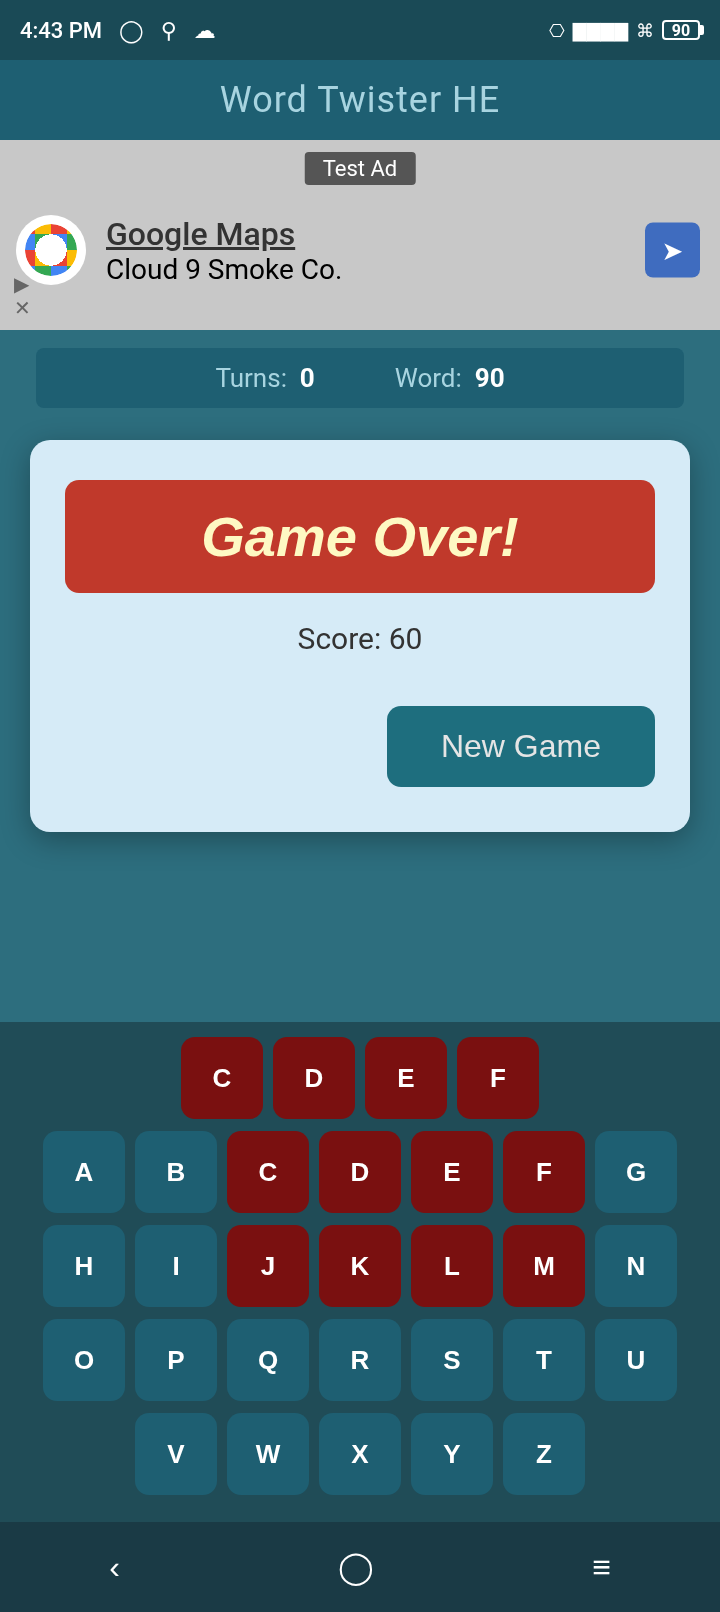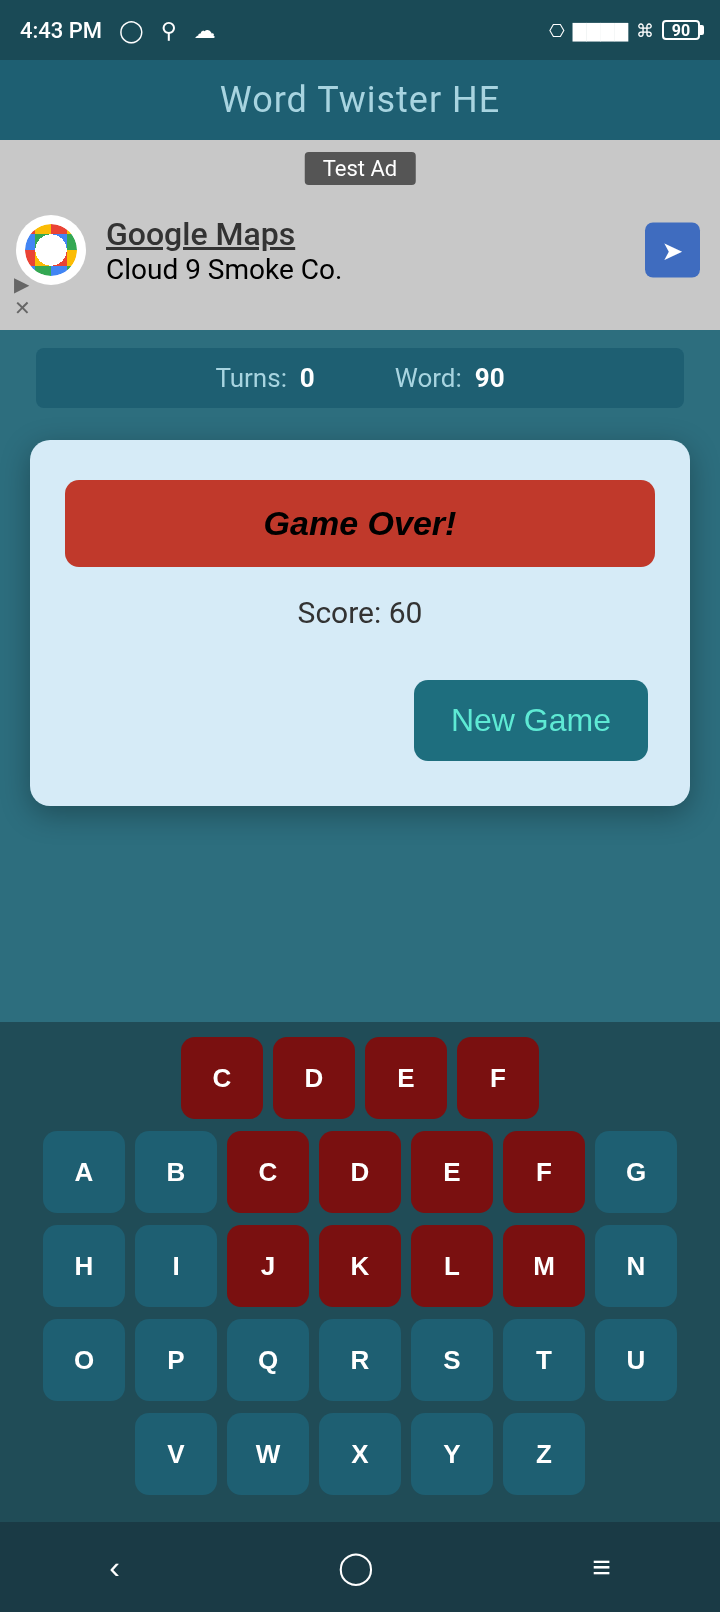--- a/index.html
+++ b/index.html
@@ -207,46 +207,46 @@
     .game-over-btn {
       width: 100%;
       background: #c0392b;
       border-radius: 14px;
       padding: 24px 0;
       text-align: center;
       border: none;
       cursor: pointer;
     }
     .game-over-text {
-      color: #000000;
-      font-size: 34px;
+      color: #fef9c3;
+      font-size: 56px;
       font-weight: bold;
       font-style: italic;
     }
 
     .dialog-correct-word {
       text-align: center;
       margin-top: 55px;
       font-size: 30px;
       color: #333;
     }
     .dialog-score {
       text-align: center;
       margin-top: 28px;
       font-size: 30px;
       color: #333;
     }
     .new-game-btn {
       display: block;
-      margin: 50px 7px 0 auto;
+      margin: 50px 0 0 auto;
       background: #1e6e7e;
-      color: #5eead4;
+      color: #e5e5e5;
       border: none;
       border-radius: 14px;
-      padding: 22px 37px;
+      padding: 22px 54px;
       font-size: 32px;
       font-weight: 500;
       cursor: pointer;
     }
 
     
     .keyboard-area {
       position: absolute;
       bottom: 90px;
       left: 0;

